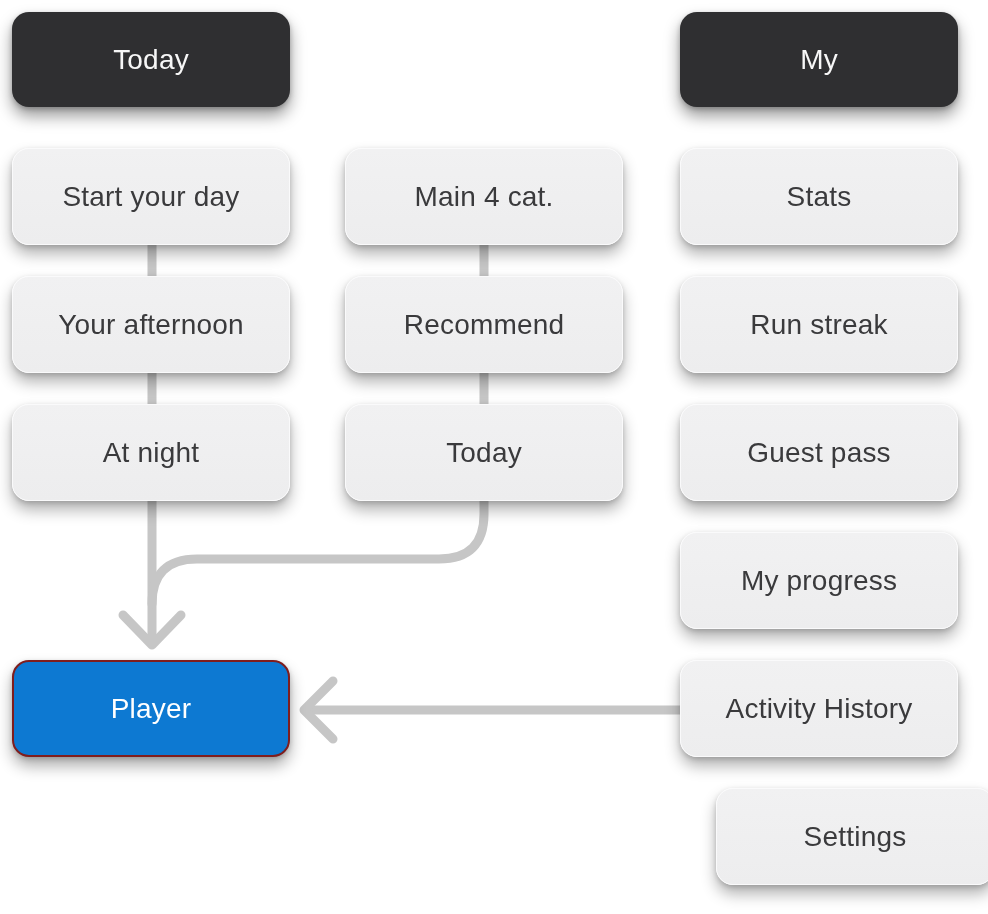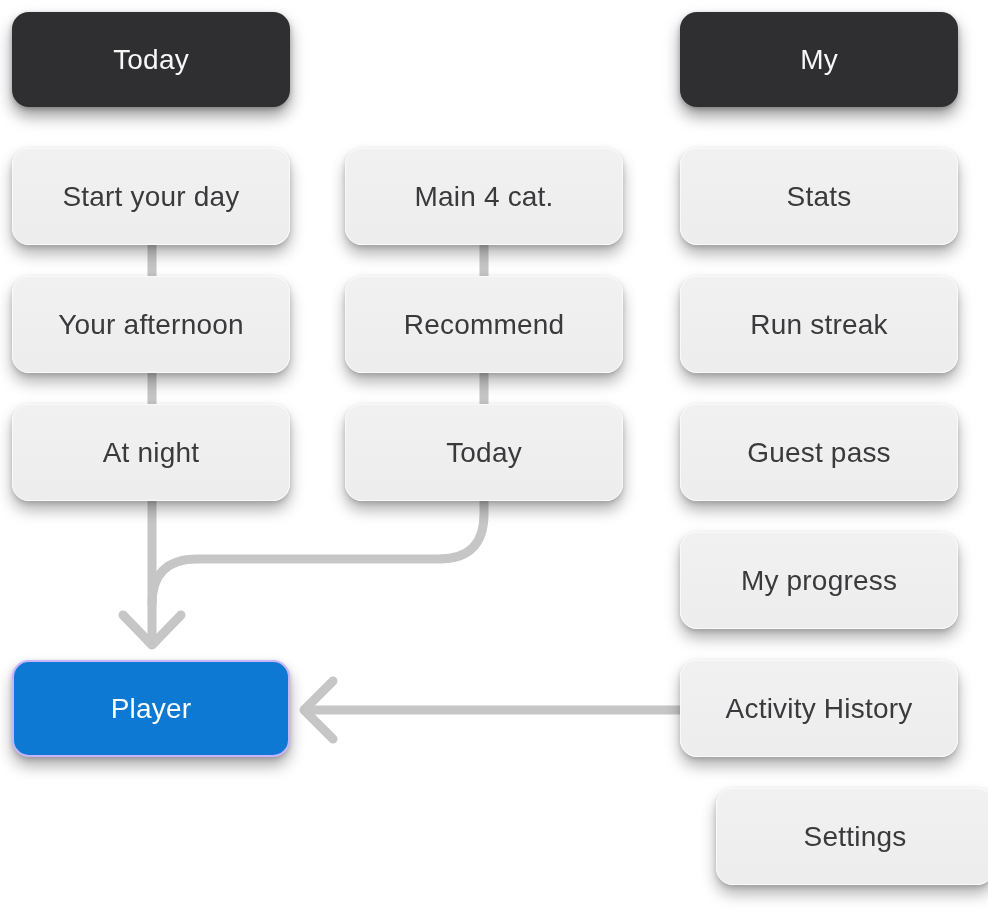--- a/index.html
+++ b/index.html
@@ -42,21 +42,21 @@
     box-shadow: 0 9px 16px rgba(0,0,0,0.40), 0 2px 5px rgba(0,0,0,0.22);
   }
   .item {
     background: linear-gradient(#f1f1f2, #ededee);
     border: 1px solid #fafafb;
     color: #3a3a3c;
     box-shadow: 0 9px 15px rgba(0,0,0,0.30), 0 2px 5px rgba(0,0,0,0.16);
   }
   .player {
     background: #0d79d2;
-    border: 2px solid #c4b5fd;
+    border: 2px solid #7f1d1d;
     color: #ffffff;
     box-shadow: 0 9px 15px rgba(0,0,0,0.32), 0 2px 5px rgba(0,0,0,0.18);
   }
 </style>
 </head>
 <body>
 
 <div class="canvas">
 
   <svg class="connector-layer" width="988" height="914" viewBox="0 0 988 914">

